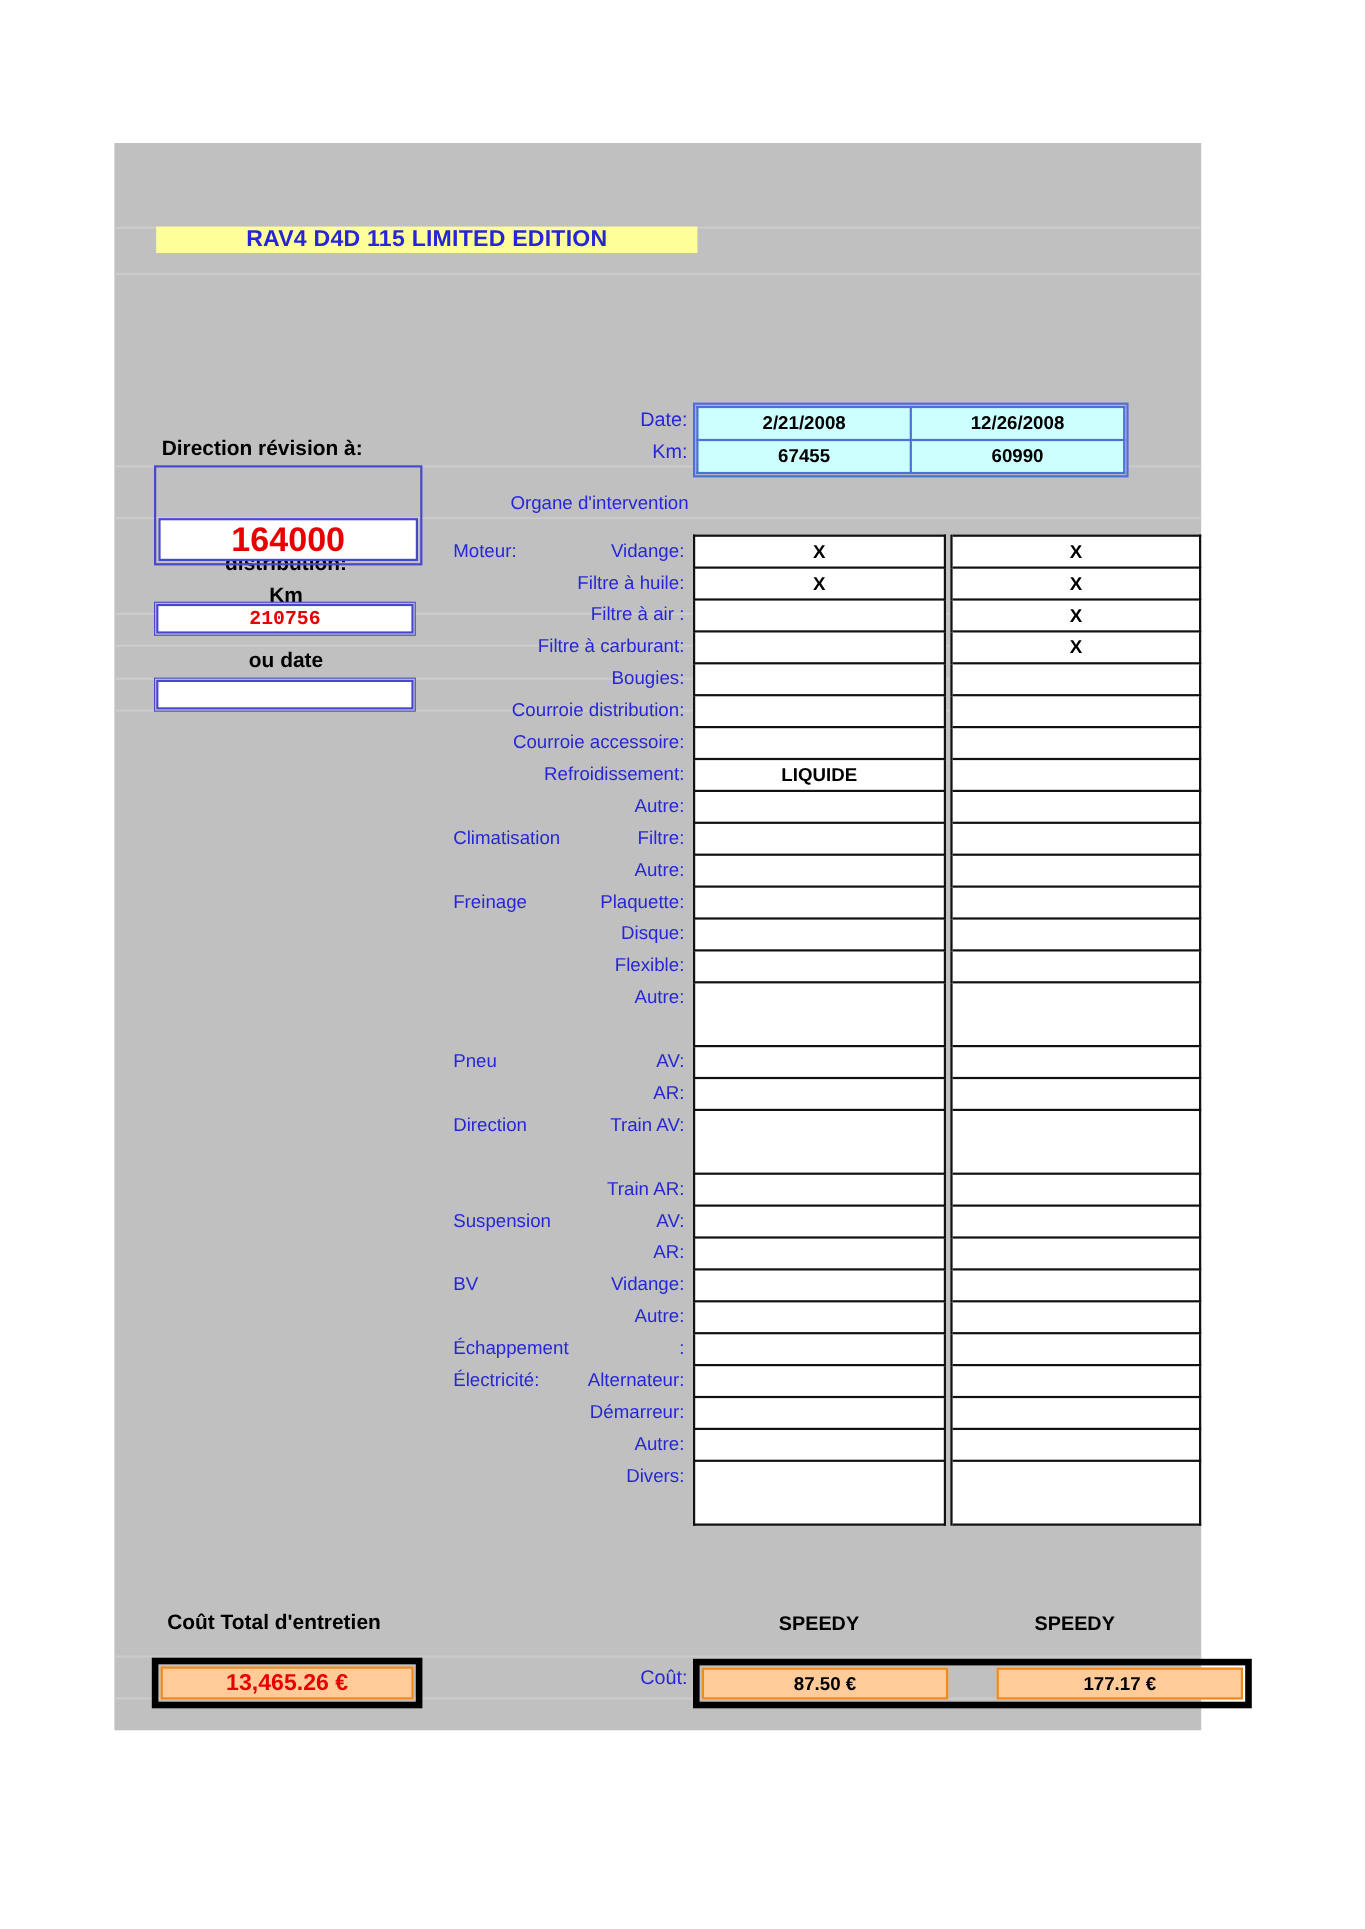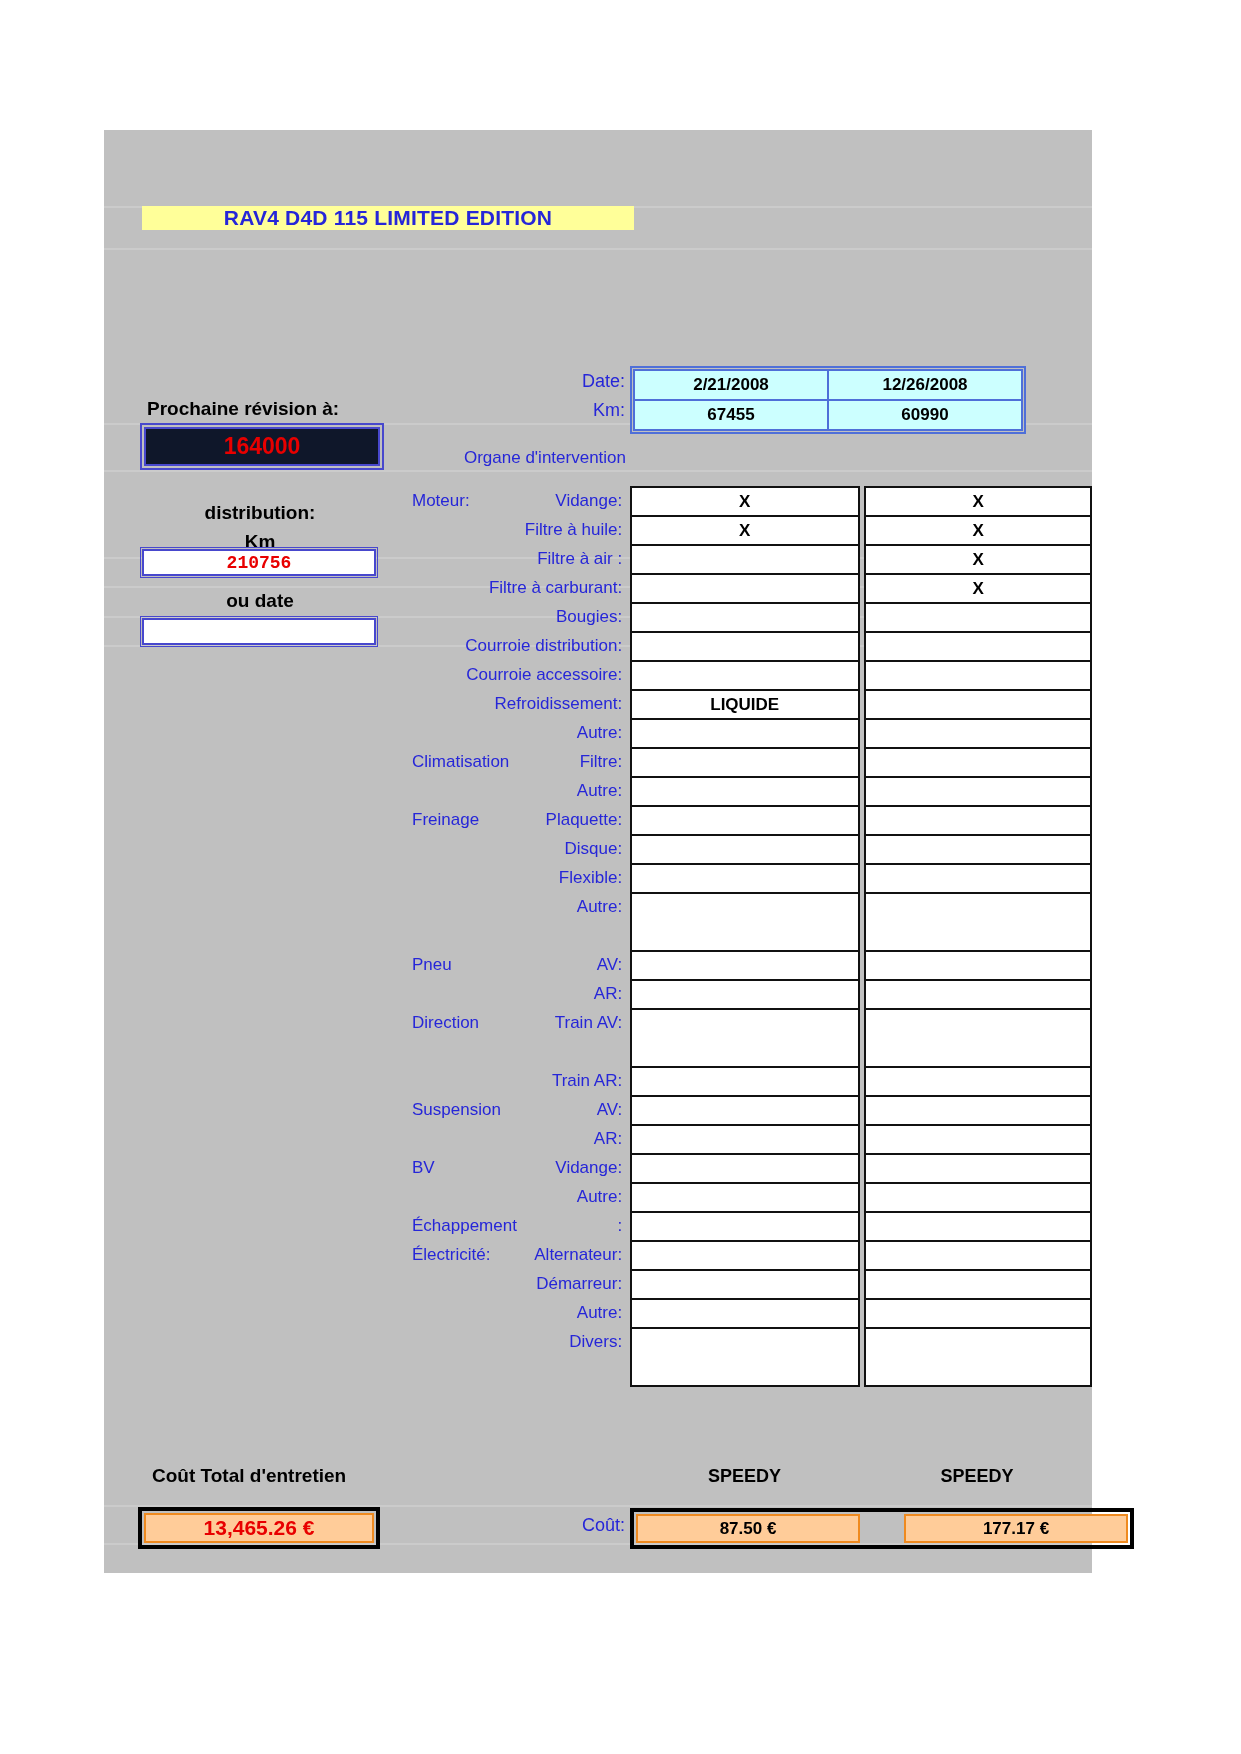--- a/index.html
+++ b/index.html
@@ -28,21 +28,21 @@
   
   .klbl{position:absolute;color:#000;font-weight:bold;font-size:19px;z-index:2;}
   .ctr{text-align:center;}
 
   
   .bluebox{position:absolute;border:2px solid #4848cd;padding:2px;z-index:3;}
   .bluebox .inner{
     border:2px solid #4848cd;display:flex;align-items:center;justify-content:center;
     font-weight:bold;color:#e80000;
   }
-  .bluebox.yellow .inner{background:#0f172a;height:35px;font-size:23px;}
+  .bluebox.yellow .inner{background:#ffffff;height:35px;font-size:31px;margin-top:44px;}
   .bluebox.small{border-width:1px;padding:1px;}
   .bluebox.small .inner{height:23px;font-size:18px;background:#ffffff;}
 
   
   .hdrbox{
     position:absolute;left:526px;top:236px;border:2px solid #4f6fd8;padding:1px;
     background:#c0c0c0;z-index:3;
   }
   .hdrtable{border-collapse:collapse;}
   .hdrtable td{
@@ -64,21 +64,21 @@
   }
   td.lab .cat2{position:absolute;left:56px;top:4px;color:#2626d8;}
   td.spc{width:5px;}
   td.c1,td.c2{
     width:229px;background:#ffffff;border:2px solid #111111;
     text-align:center;font-weight:bold;font-size:17px;color:#000;vertical-align:middle;
   }
   td.gapc{width:3px;border-left:2px solid #111111;border-right:2px solid #111111;}
 
   
-  .orangebox{position:absolute;border:4px solid #000000;padding:2px;z-index:3;}
+  .orangebox{position:absolute;border:6px solid #000000;padding:2px;z-index:3;}
   .orangebox .inner{
     background:#ffcc99;border:2px solid #ef8a1f;
     display:flex;align-items:center;justify-content:center;font-weight:bold;
   }
   .orangebox.total .inner{width:226px;height:26px;color:#e80000;font-size:21px;}
   .orangebox.costs{display:flex;gap:3px;}
   .orangebox.costs .inner{width:220px;height:25px;color:#000;font-size:17px;}
 </style>
 </head>
 <body>
@@ -111,21 +111,21 @@
         <td>12/26/2008</td>
       </tr>
       <tr>
         <td>67455</td>
         <td>60990</td>
       </tr>
     </tbody>
       </table>
   </div>
 
-  <div class="klbl" style="left:43px;top:268px;">Prochaine révision à:</div>
+  <div class="klbl" style="left:43px;top:268px;">Direction révision à:</div>
 
   <div class="bluebox yellow" style="left:36px;top:293px;">
     <div class="inner" style="width:232px;">164000</div>
   </div>
 
   <div class="klbl ctr" style="left:36px;top:372px;width:240px;">distribution:</div>
   <div class="klbl ctr" style="left:36px;top:401px;width:240px;">Km</div>
 
   <div class="bluebox small" style="left:36px;top:417px;font-family:Liberation Mono, monospace;">
     <div class="inner" style="width:230px;">210756</div>

